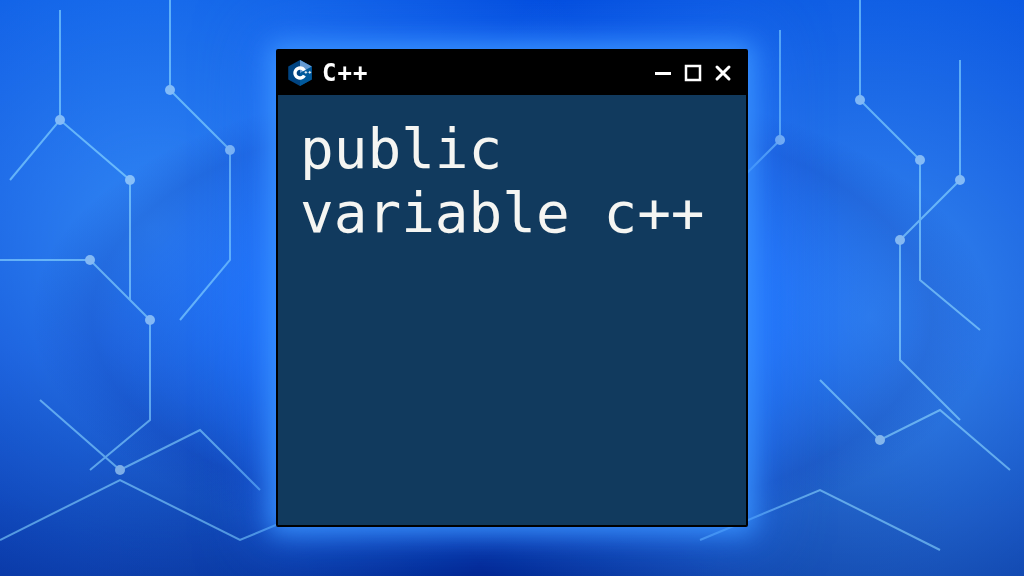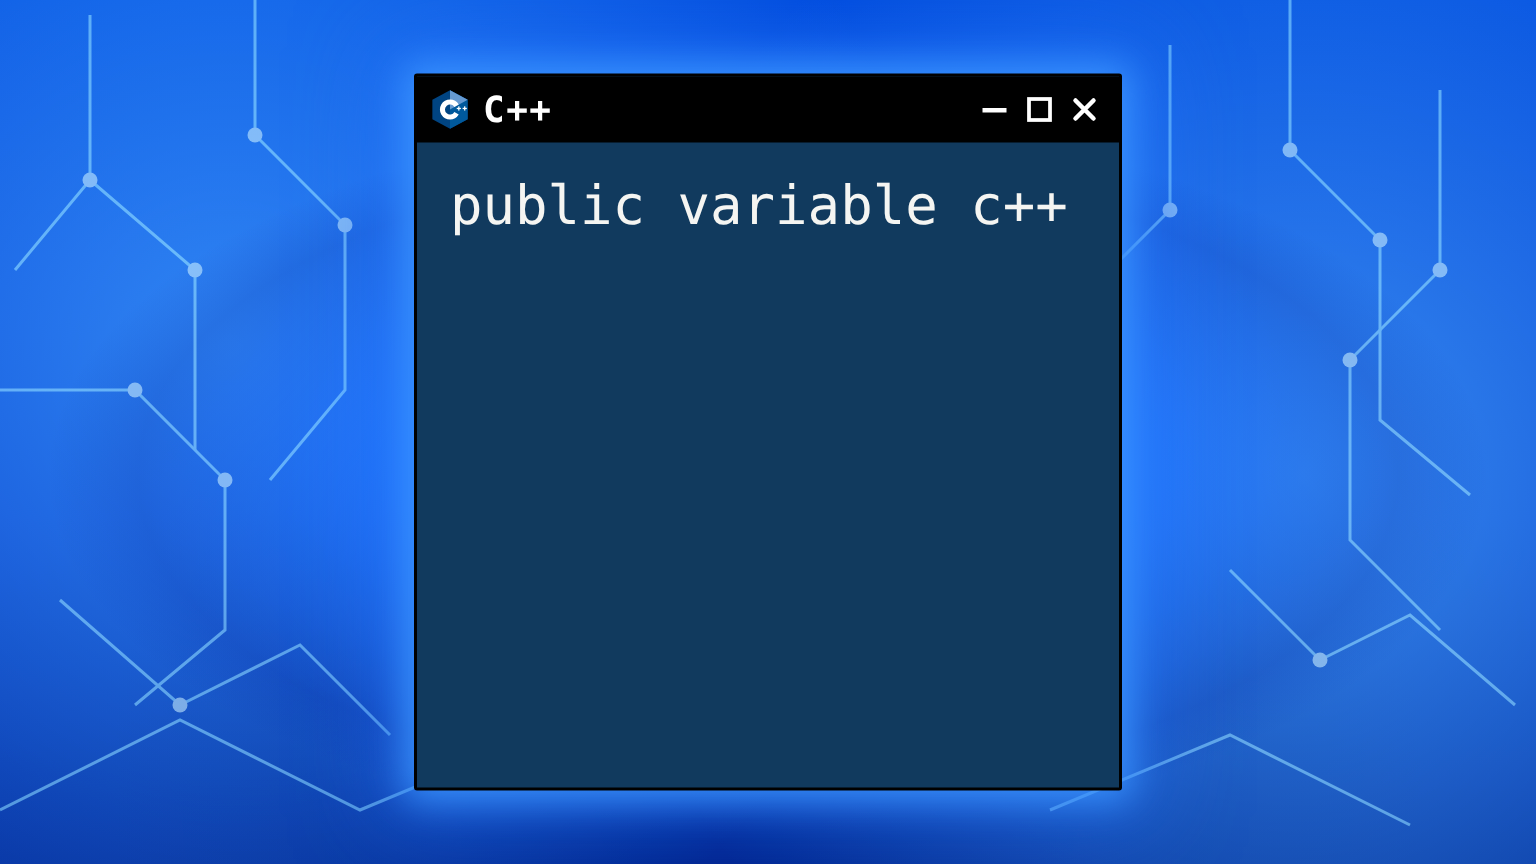--- a/index.html
+++ b/index.html
@@ -81,21 +81,21 @@
       font-family: "DejaVu Sans Mono",monospace;
       font-size: 22px;
       font-weight: 700;
       user-select: none;
     }
     .content {
       flex: 1;
       padding: 22px 22px;
       color: #f5f5f2;
       font-family: "DejaVu Sans Mono","Menlo","Consolas",monospace;
-      font-size: 36px;
+      font-size: 56px;
       line-height: 1.15;
       white-space: pre-wrap;
       word-break: break-word;
     }
   </style>
 </head>
 <body>
 
 <div class="bg">
   <svg viewBox="0 0 1024 576" preserveAspectRatio="none">

